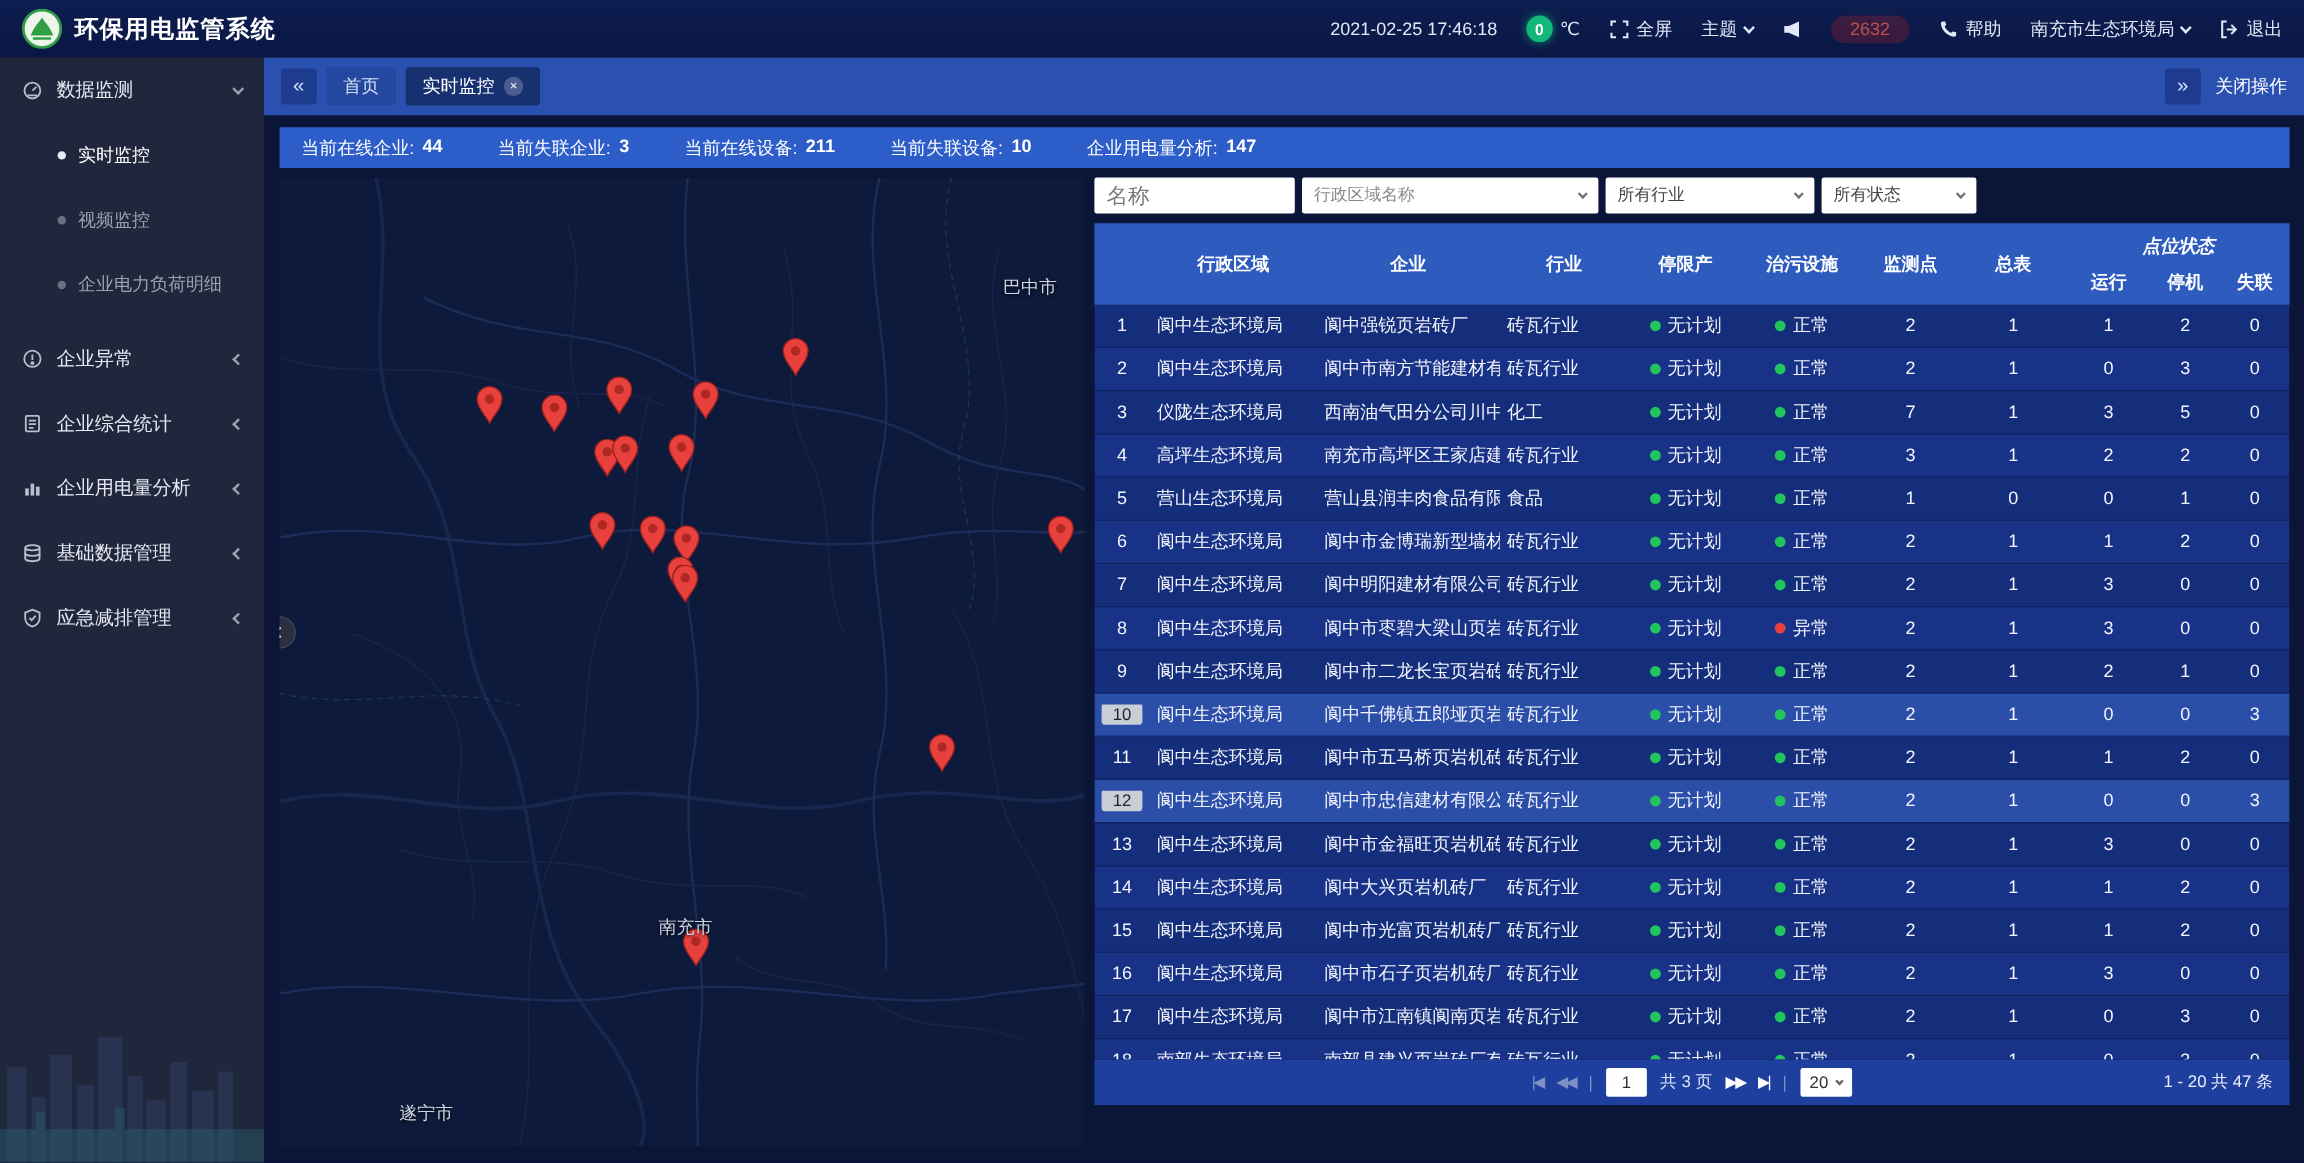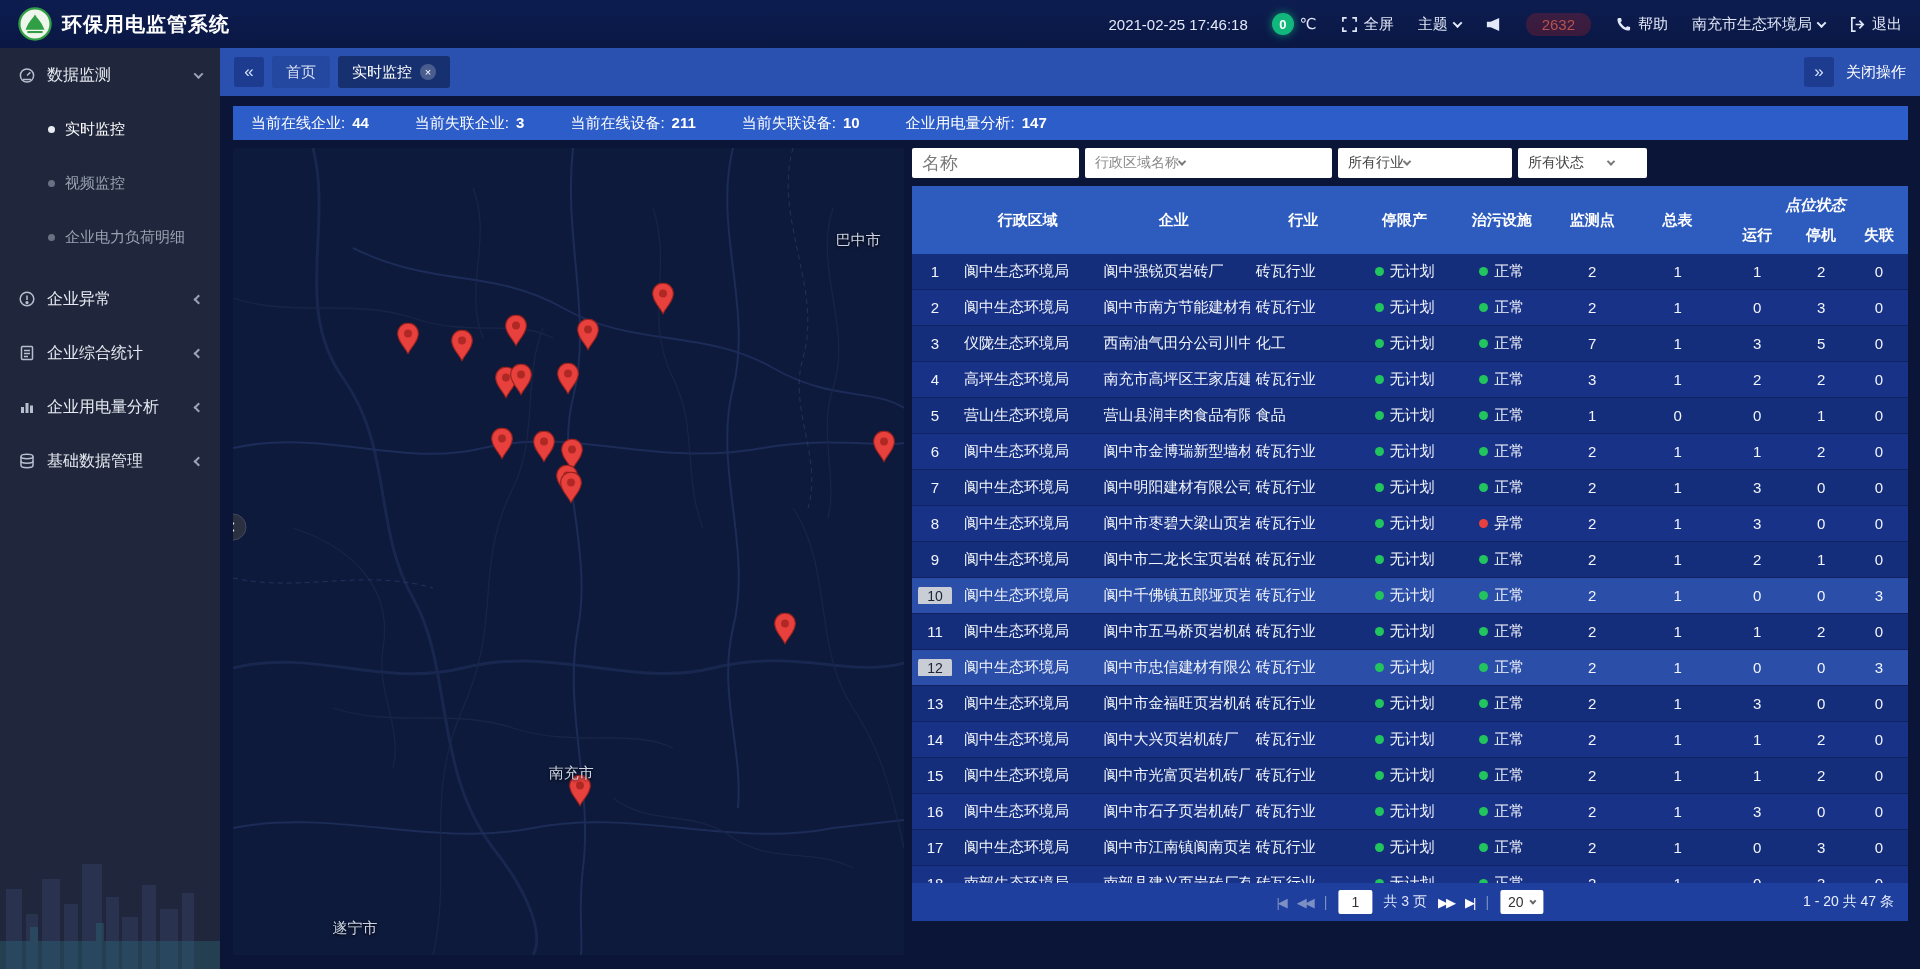--- a/index.html
+++ b/index.html
@@ -60,21 +60,21 @@
   .map-svg { position:absolute; inset:0; }
   .pin { position:absolute; transform:translate(-50%,-90%); }
   .city { position:absolute; transform:translate(-50%,-50%); font-size:15px; color:#cdd6e8; text-shadow:0 1px 3px #000; white-space:nowrap; }
   .map-collapse { position:absolute; left:0; top:47%; transform:translate(-50%,-50%); width:27px; height:27px; border-radius:50%; background:#2a303f; border:1px solid #434a5c; color:#eceef3; display:flex; align-items:center; justify-content:center; z-index:6; cursor:pointer; }
 
   
   .table-panel { flex:1; min-width:0; height:773px; display:flex; flex-direction:column; --cols:46px 1.42fr 1.55fr 1.09fr 0.97fr 1.01fr 0.83fr 0.91fr 0.71fr 0.59fr 0.59fr; }
   .filters { display:flex; gap:6px; margin-bottom:8px; flex-shrink:0; }
   .f-input { width:167px; height:30px; border:none; outline:none; background:#fff; color:#333; font-size:18px; padding:0 10px; border-radius:2px; font-family:inherit; }
   .f-input::placeholder { color:#7a7a7a; }
-  .f-select { height:30px; background:#fff; border-radius:2px; display:flex; align-items:center; justify-content:flex-start; padding:0 10px; font-size:14px; cursor:pointer; }
+  .f-select { height:30px; background:#fff; border-radius:2px; display:flex; align-items:center; justify-content:space-between; padding:0 10px; font-size:14px; cursor:pointer; }
   .f-select .chev { color:#777; width:6px; height:6px; }
   .f-region { width:247px; color:#8a8a8a; }
   .f-industry { width:174px; color:#444; }
   .f-status { width:129px; color:#444;gap:24px; }
 
   .thead { display:grid; grid-template-columns:var(--cols); grid-template-rows:30px 38px; background:#2d5bbe; color:#fff; font-size:15px; font-weight:bold; flex-shrink:0; }
   .th { grid-row:1/3; display:flex; align-items:center; justify-content:center; }
   .th-group { grid-column:9/12; grid-row:1; display:flex; align-items:flex-end; justify-content:center; font-style:italic; padding-bottom:1px; }
   .th-sub { grid-row:2; display:flex; align-items:center; justify-content:center; }
 
@@ -207,20 +207,28 @@
       <span class="grow">企业用电量分析</span>
       <i class="chev left"></i>
     </div>
     <div class="side-group">
       <svg class="sicon" viewBox="0 0 18 18" fill="none" stroke="currentColor" stroke-width="1.5">
         <ellipse cx="9" cy="4.5" rx="6" ry="2.2"></ellipse>
           <path d="M3 4.5 V13.5 C3 14.7 5.7 15.7 9 15.7 C12.3 15.7 15 14.7 15 13.5 V4.5"></path>
           <path d="M3 9 C3 10.2 5.7 11.2 9 11.2 C12.3 11.2 15 10.2 15 9"></path>
       </svg>
       <span class="grow">基础数据管理</span>
+      <i class="chev left"></i>
+    </div>
+    <div class="side-group">
+      <svg class="sicon" viewBox="0 0 18 18" fill="none" stroke="currentColor" stroke-width="1.5">
+        <path d="M9 2 L15 4.5 V9 C15 12.5 12.5 15 9 16.2 C5.5 15 3 12.5 3 9 V4.5 Z"></path>
+          <path d="M6.5 9 L8.4 10.8 L11.8 7"></path>
+      </svg>
+      <span class="grow">应急减排管理</span>
       <i class="chev left"></i>
     </div>
     <svg class="skyline" viewBox="0 0 220 150">
       <g fill="#3a4a74" opacity="0.35">
         <rect x="6" y="70" width="16" height="80"></rect>
           <rect x="26" y="95" width="12" height="55"></rect>
         <rect x="42" y="60" width="18" height="90"></rect>
           <rect x="64" y="85" width="14" height="65"></rect>
         <rect x="82" y="45" width="20" height="105"></rect>
           <rect x="106" y="78" width="13" height="72"></rect>

